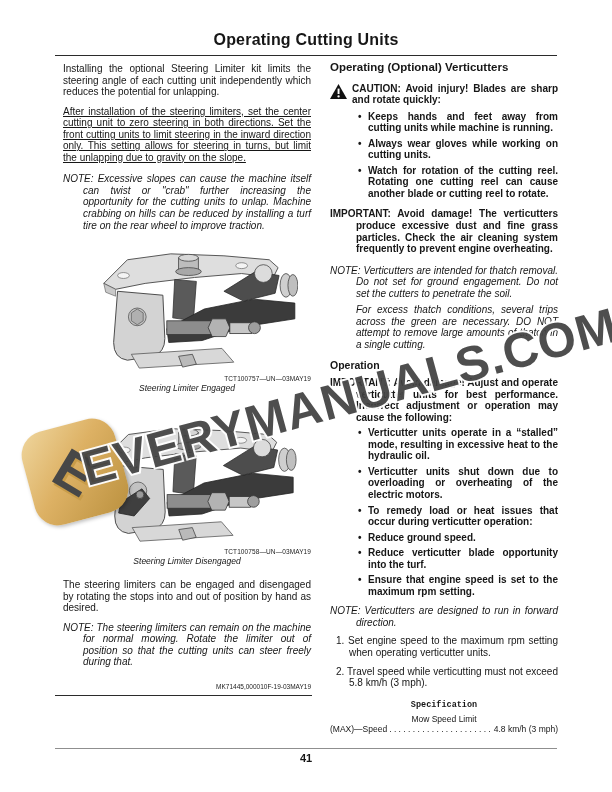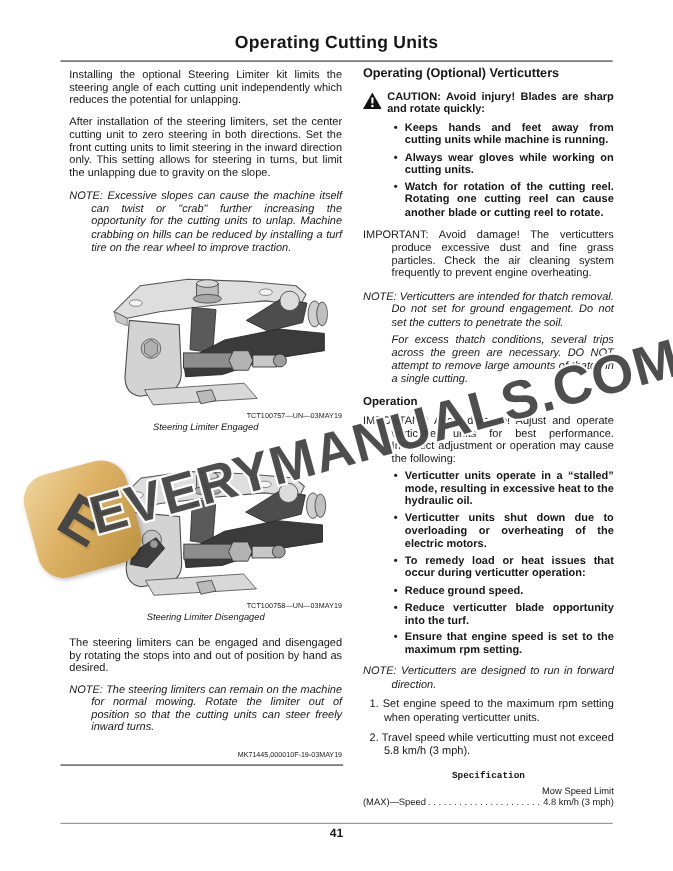--- a/index.html
+++ b/index.html
@@ -17,21 +17,21 @@
   .page-number{position:absolute;top:752px;left:0;width:612px;text-align:center;font-size:11px;font-weight:bold;}
 
   .col{position:absolute;font-size:10px;line-height:11.55px;text-align:justify;}
   .col-left{left:63px;top:63px;width:248px;}
   .col-right{left:330px;top:62px;width:228px;}
 
   .para{margin:0 0 8px 0;}
   .note{font-style:italic;padding-left:20px;text-indent:-20px;margin:10px 0 0 0;}
   .note-r{font-style:italic;padding-left:26px;text-indent:-26px;margin:10px 0 0 0;}
   .note-cont{font-style:italic;padding-left:26px;margin:5px 0 0 0;}
-  .imp{font-weight:normal;padding-left:26px;text-indent:-26px;margin:9px 0 0 0;}
+  .imp{font-weight:bold;padding-left:26px;text-indent:-26px;margin:9px 0 0 0;}
 
   .figure{margin-top:13px;text-align:center;}
   .figure svg{display:block;margin:0 auto;}
   .fig-code{text-align:right;font-size:6.5px;line-height:7px;margin-top:1px;color:#222;letter-spacing:.1px;}
   .fig-caption{text-align:center;font-size:8.5px;font-style:italic;margin-top:1px;}
 
   .section-code{text-align:right;font-size:6.5px;margin-top:13px;color:#222;}
   .section-rule{border-top:1.2px solid #2b2b2b;margin:2px 0 0 -8px;width:257px;}
 
   .r-heading{font-size:11.5px;font-weight:bold;text-align:left;margin:0 0 9px 0;}
@@ -40,21 +40,21 @@
   .caution{font-weight:bold;margin:0;}
   .caution .tri{float:left;margin:1px 5px 1px 0;}
 
   ul.blist{list-style:none;margin:5px 0 0 0;padding:0 0 0 28px;}
   ul.blist li{padding-left:10px;margin:0 0 4px 0;font-weight:bold;text-align:justify;}
   ul.blist li::before{content:"\2022";display:inline-block;width:10px;margin-left:-10px;}
 
   .step{padding-left:13px;text-indent:-13px;margin:7px 0 0 6px;}
 
   .spec-head{text-align:center;font-weight:bold;font-size:8.5px;margin:11px 0 3px 0;font-family:Liberation Mono, monospace;}
-  .spec-item{font-size:8.5px;line-height:10px;text-align:right;}
+  .spec-item{font-size:8.5px;line-height:10px;text-align:center;}
   .spec-line{display:flex;align-items:baseline;font-size:8.5px;line-height:11px;}
   .spec-line .lbl{white-space:nowrap;}
   .spec-line .dots{flex:1;overflow:hidden;white-space:nowrap;margin:0 2px;}
   .spec-line .val{white-space:nowrap;}
 
   .wm-svg{position:absolute;left:0;top:0;z-index:10;pointer-events:none;}
   .wm-logo{
     position:absolute;left:27px;top:424px;width:96px;height:96px;z-index:9;
     border-radius:24px;transform:rotate(-15deg);
     background:linear-gradient(135deg,#efd69e 0%,#ddb164 45%,#bb913f 100%);
@@ -69,21 +69,21 @@
 </head>
 <body>
 
 <div class="page">
 
   <div class="page-title">Operating Cutting Units</div>
   <div class="header-rule"></div>
 
   <div class="col col-left">
     <p class="para">Installing the optional Steering Limiter kit limits the steering angle of each cutting unit independently which reduces the potential for unlapping.</p>
-    <p class="para" style="margin-bottom:0;">After installation of the steering limiters, set the center cutting unit to zero steering in both directions. Set the front cutting units to limit steering in the inward direction only. This setting allows for steering in turns, but limit the unlapping due to gravity on the slope.</p>
+    <p class="para" style="margin-bottom:0;text-decoration:underline;">After installation of the steering limiters, set the center cutting unit to zero steering in both directions. Set the front cutting units to limit steering in the inward direction only. This setting allows for steering in turns, but limit the unlapping due to gravity on the slope.</p>
 
     <p class="note"><span>NOTE:</span> <span>Excessive slopes can cause the machine itself can twist or "crab" further increasing the opportunity for the cutting units to unlap. Machine crabbing on hills can be reduced by installing a turf tire on the rear wheel to improve traction.</span></p>
 
     <div class="figure">
       <svg width="222" height="130" viewBox="0 0 225 132">
         <polygon points="28,40 52,16 96,10 150,12 196,16 205,24 200,34 168,30 120,34 70,40 40,46" fill="#dedede" stroke="#555" stroke-width="1"></polygon>
         <polygon points="28,40 40,46 40,53 30,49" fill="#c9c9c9" stroke="#555" stroke-width="0.6"></polygon>
         <ellipse cx="48" cy="32" rx="6" ry="3" fill="#f4f4f4" stroke="#777" stroke-width="0.8"></ellipse>
         <ellipse cx="168" cy="22" rx="6" ry="3" fill="#f4f4f4" stroke="#777" stroke-width="0.8"></ellipse>
         <rect x="104" y="14" width="20" height="12" fill="#bdbdbd" stroke="#444" stroke-width="0.8"></rect>
@@ -133,21 +133,21 @@
         <ellipse cx="213" cy="42" rx="6" ry="12" fill="#cfcfcf" stroke="#444" stroke-width="0.8"></ellipse>
         <ellipse cx="220" cy="42" rx="5" ry="11" fill="#bfbfbf" stroke="#444" stroke-width="0.8"></ellipse>
         <polygon points="56,112 148,106 160,120 64,126" fill="#d8d8d8" stroke="#555" stroke-width="0.8"></polygon>
         <polygon points="104,114 118,112 122,122 108,125" fill="#bababa" stroke="#444" stroke-width="0.8"></polygon>
       </svg>
       <div class="fig-code">TCT100758—UN—03MAY19</div>
       <div class="fig-caption">Steering Limiter Disengaged</div>
     </div>
 
     <p class="para" style="margin:12px 0 0 0;">The steering limiters can be engaged and disengaged by rotating the stops into and out of position by hand as desired.</p>
-    <p class="note" style="margin-top:8px;"><span>NOTE:</span> <span>The steering limiters can remain on the machine for normal mowing. Rotate the limiter out of position so that the cutting units can steer freely inward turns.</span></p>
+    <p class="note" style="margin-top:8px;"><span>NOTE:</span> <span>The steering limiters can remain on the machine for normal mowing. Rotate the limiter out of position so that the cutting units can steer freely during that.</span></p>
 
     <div class="section-code">MK71445,000010F-19-03MAY19</div>
     <div class="section-rule"></div>
   </div>
 
   <div class="col col-right">
     <div class="r-heading">Operating (Optional) Verticutters</div>
 
     <div class="caution">
       <span class="tri">

